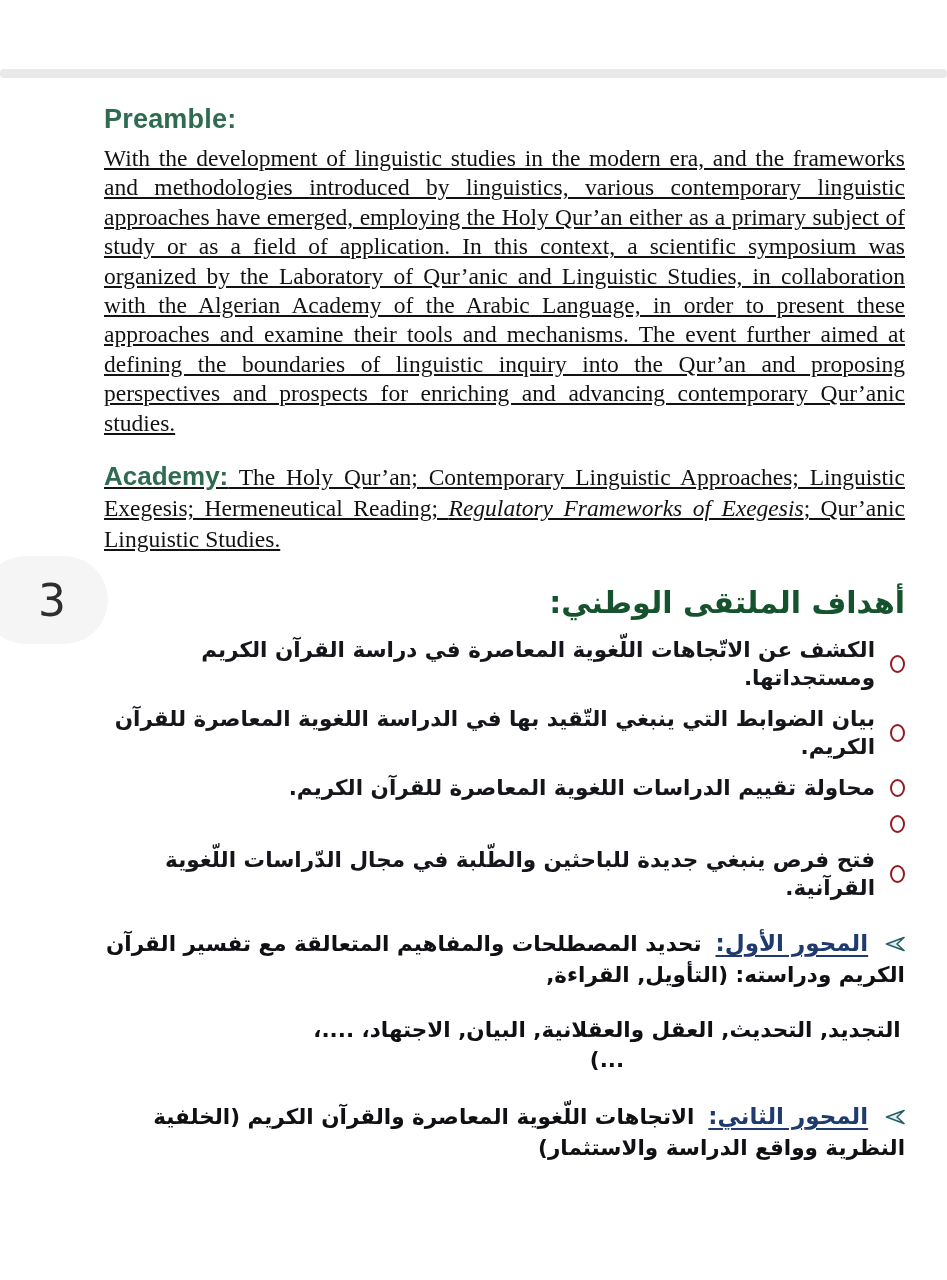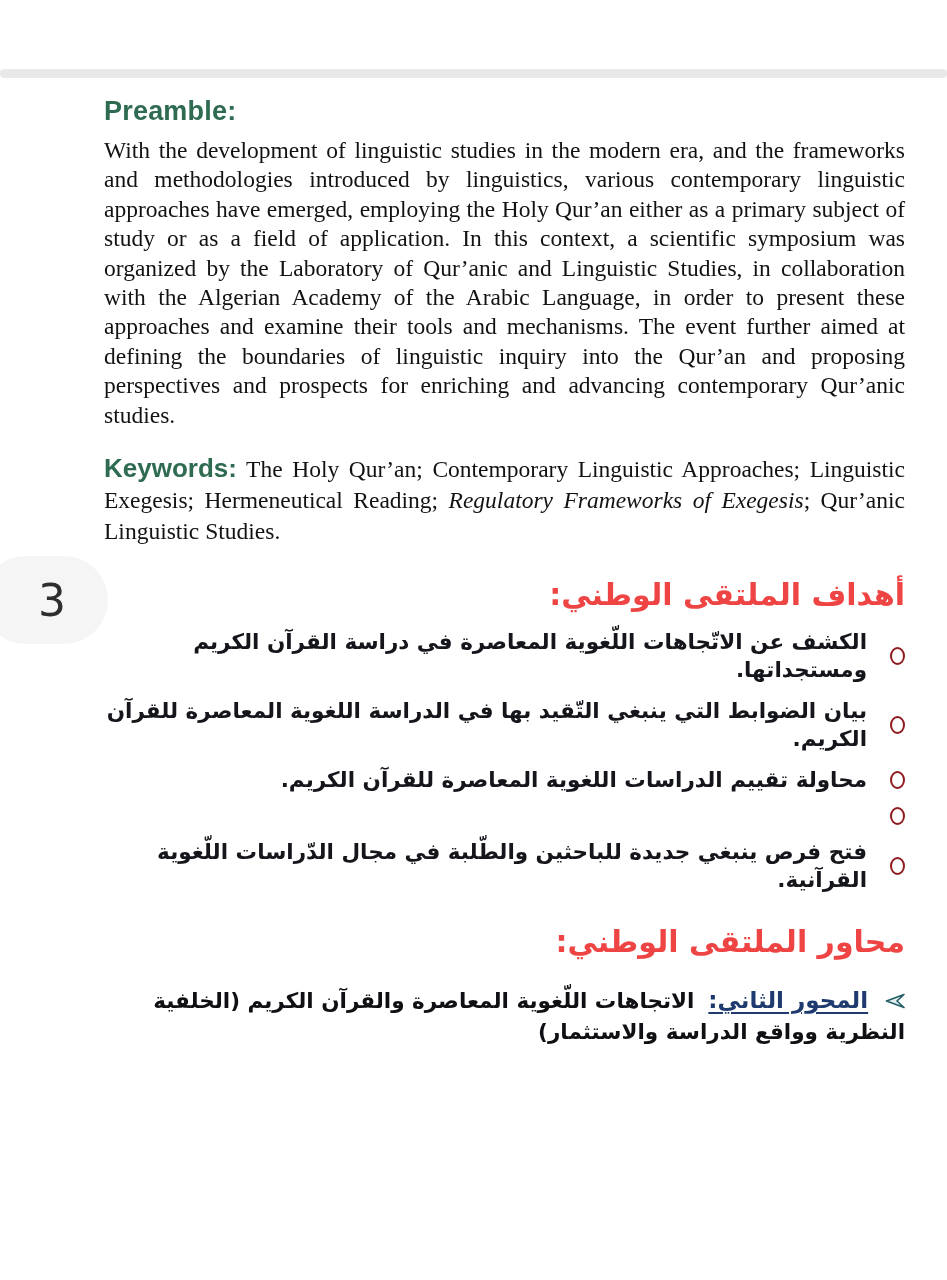--- a/index.html
+++ b/index.html
@@ -26,64 +26,64 @@
     border-radius: 48px;
     display: flex; align-items: center; justify-content: center;
   }
   .page-pill span {
     font-family: "DejaVu Sans", sans-serif;
     font-size: 44px; color: #2e2e30;
     padding-left: 14px;
   }
   .content {
     position: absolute;
-    left: 104px; top: 96px;
+    left: 104px; top: 104px;
     width: 801px;
   }
   .h-en {
     font-family: "Liberation Sans", sans-serif;
     font-weight: bold;
     font-size: 27px;
     color: #2e6b50;
     margin-bottom: 9px;
     letter-spacing: 0.2px;
   }
   .body-en {
     font-size: 23.5px;
     line-height: 29.4px;
     text-align: justify;
     color: #121212;
+    text-decoration: underline;
   }
   .keywords { margin-top: 23px; line-height: 31px; }
   .kw-label {
     font-family: "Liberation Sans", sans-serif;
     font-weight: bold;
     font-size: 26px;
     color: #2e6b50;
   }
   .kw-italic { font-style: italic; }
 
   .ar { direction: rtl; text-align: right; font-family: "DejaVu Sans", sans-serif; }
   .h-ar {
     font-weight: bold;
     font-size: 30px;
-    color: #ef4444;
+    color: #14532d;
     margin-top: 30px;
     letter-spacing: -0.5px;
   }
   .obj-list { list-style: none; margin-top: 16px; }
   .obj-list li {
     font-size: 21.5px;
     font-weight: bold;
     color: #15161c;
     line-height: 28px;
     margin-bottom: 13px;
     display: flex;
     align-items: center;
-    gap: 8px;
   }
   .obullet {
     display: inline-block;
     width: 15px; height: 18px;
     border: 2.5px solid #8e1c20;
     border-radius: 50%;
     margin-left: 15px;
     flex: 0 0 auto;
     background: #fff;
   }
@@ -115,21 +115,21 @@
 
 <div class="page-pill">
   <span>3</span>
 </div>
 
 <div class="content">
 
   <h2 class="h-en">Preamble:</h2>
   <p class="body-en">With the development of linguistic studies in the modern era, and the frameworks and methodologies introduced by linguistics, various contemporary linguistic approaches have emerged, employing the Holy Qur’an either as a primary subject of study or as a field of application. In this context, a scientific symposium was organized by the Laboratory of Qur’anic and Linguistic Studies, in collaboration with the Algerian Academy of the Arabic Language, in order to present these approaches and examine their tools and mechanisms. The event further aimed at defining the boundaries of linguistic inquiry into the Qur’an and proposing perspectives and prospects for enriching and advancing contemporary Qur’anic studies.</p>
 
-  <p class="body-en keywords"><span class="kw-label">Keywords:</span><span> The Holy Qur’an; Contemporary Linguistic Approaches; Linguistic Exegesis; Hermeneutical Reading; </span><span class="kw-italic">Regulatory Frameworks of Exegesis</span><span>; Qur’anic Linguistic Studies.</span></p>
+  <p class="body-en keywords"><span class="kw-label">Academy:</span><span> The Holy Qur’an; Contemporary Linguistic Approaches; Linguistic Exegesis; Hermeneutical Reading; </span><span class="kw-italic">Regulatory Frameworks of Exegesis</span><span>; Qur’anic Linguistic Studies.</span></p>
 
   <h2 class="ar h-ar">أهداف الملتقى الوطني:</h2>
 
   <ul class="ar obj-list">
     <li>
       <span class="obullet"></span>
       <span>الكشف عن الاتّجاهات اللّغوية المعاصرة في دراسة القرآن الكريم ومستجداتها.</span>
     </li>
     <li>
       <span class="obullet"></span>
@@ -141,24 +141,31 @@
     </li>
     <li>
       <span class="obullet"></span>
     </li>
     <li>
       <span class="obullet"></span>
       <span>فتح فرص ينبغي جديدة للباحثين والطّلبة في مجال الدّراسات اللّغوية القرآنية.</span>
     </li>
   </ul>
 
-  <h2 class="ar h-ar">محاور الملتقى الوطني:</h2>
 
   <div class="ar axes-block">
 
+    <div class="axis-item">
+      <span class="arrow-icon"><svg width="21" height="16" viewBox="0 0 21 16">
+            <path d="M20 1.5 L2.5 8 L20 14.5 L13 8 Z" fill="#e4ecec" stroke="#235f66" stroke-width="1.6" stroke-linejoin="round"></path>
+          </svg></span>
+      <span class="axis-label">المحور الأول:</span>
+      <span class="axis-text">تحديد المصطلحات والمفاهيم المتعالقة مع تفسير القرآن الكريم ودراسته: (التأويل, القراءة,</span>
+      <div class="axis-cont">التجديد, التحديث, العقل والعقلانية, البيان, الاجتهاد، ....، ...)</div>
+    </div>
 
     <div class="axis-item">
       <span class="arrow-icon"><svg width="21" height="16" viewBox="0 0 21 16">
             <path d="M20 1.5 L2.5 8 L20 14.5 L13 8 Z" fill="#e4ecec" stroke="#235f66" stroke-width="1.6" stroke-linejoin="round"></path>
           </svg></span>
       <span class="axis-label">المحور الثاني:</span>
       <span class="axis-text">الاتجاهات اللّغوية المعاصرة والقرآن الكريم (الخلفية النظرية وواقع الدراسة والاستثمار)</span>
     </div>
 
   </div>

